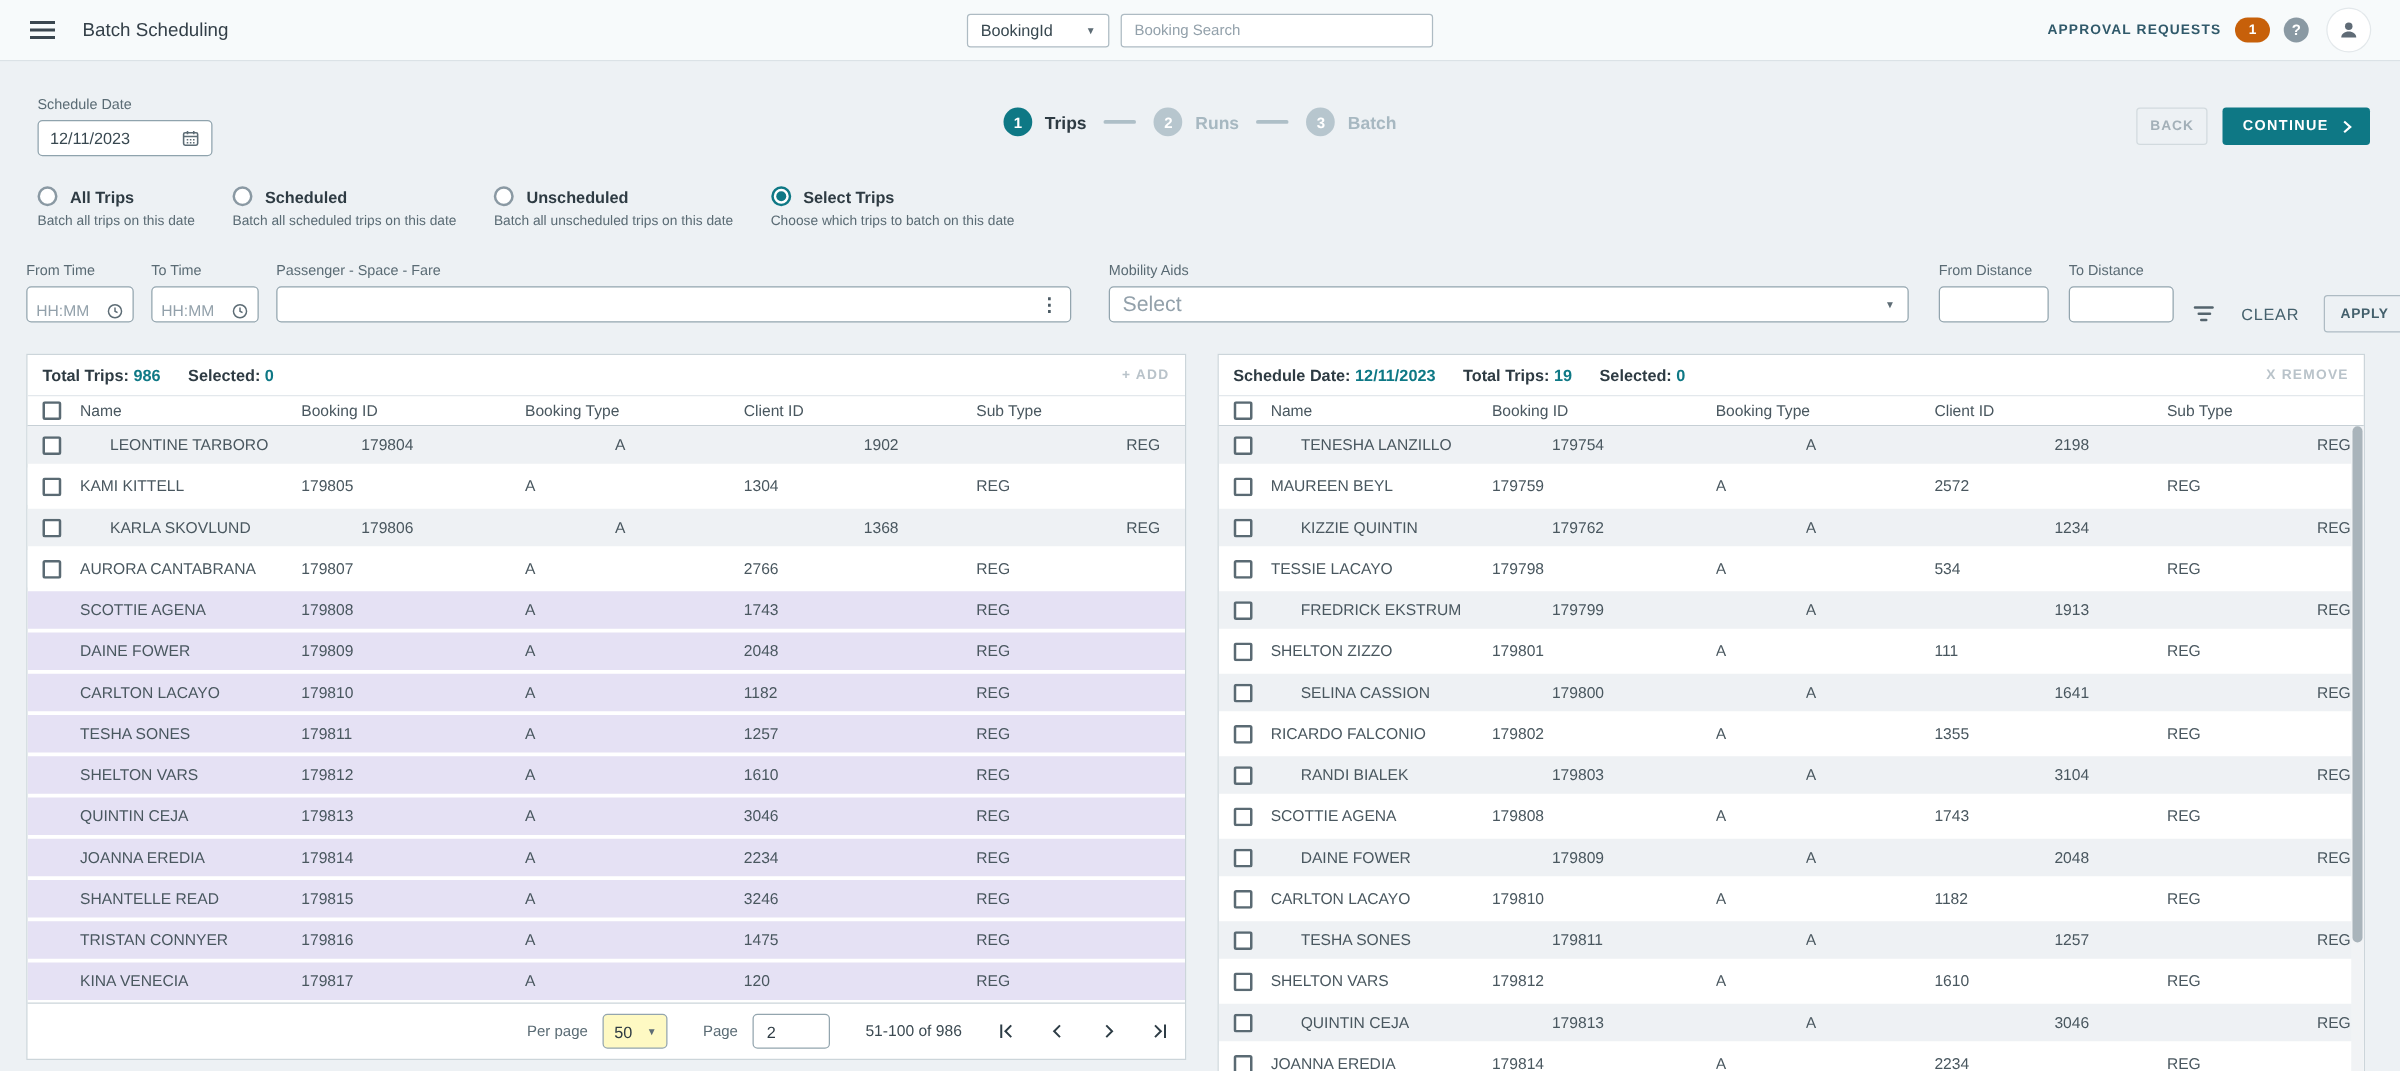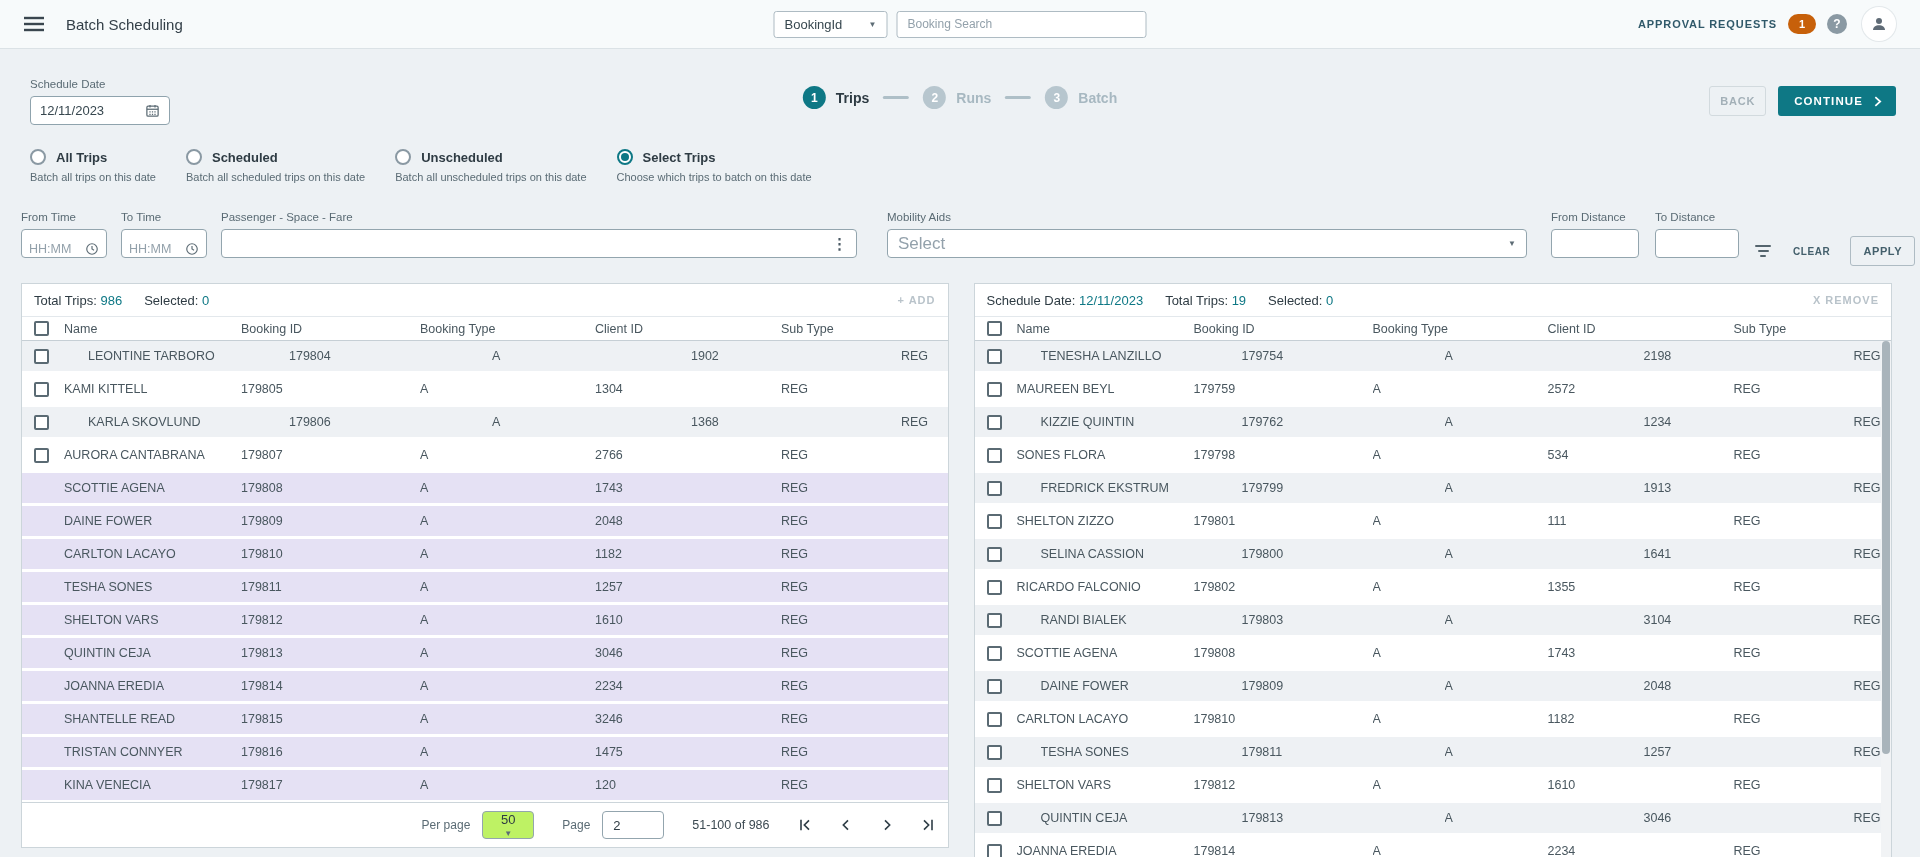--- a/index.html
+++ b/index.html
@@ -76,54 +76,54 @@
   .psf-box { width:636px; display:flex; align-items:center; padding:0 9px; }
   .psf-box input { flex:1; border:none; outline:none; font-size:13px; background:transparent; }
   .kebab { font-size:15px; font-weight:bold; color:#4a5963; cursor:pointer; }
   .mob-box { width:640px; display:flex; align-items:center; justify-content:space-between; padding:0 10px; cursor:pointer; }
   .mob-value { font-size:17px; color:#93a1ab; }
   .dist-input { width:88px; padding:0 8px; font-size:13px; color:#37474f; outline:none; display:block; }
   .f-trail { margin-left:auto; display:flex; align-items:center; gap:20px; padding-top:25px; }
   .filter-icon { display:flex; flex-direction:column; gap:3px; align-items:center; cursor:pointer; padding:4px 2px; }
   .filter-icon span { height:2px; background:#54646d; display:block; border-radius:1px; }
   .fi-1 { width:16px; } .fi-2 { width:11px; } .fi-3 { width:6px; }
-  .clear-btn { font-size:10px; font-weight:bold; color:#44606c; letter-spacing:0.6px; cursor:pointer; }
+  .clear-btn { font-size:13px; font-weight:normal; color:#44606c; letter-spacing:0.6px; cursor:pointer; }
   .apply-btn { height:30px; padding:0 12px; border:1px solid #aebbc3; border-radius:3px; background:transparent;
                font-size:11px; font-weight:bold; color:#44606c; letter-spacing:0.6px; font-family:inherit; cursor:pointer; }
 
   
   .panels { display:flex; margin:17px 28px 0 21px; gap:25px; align-items:flex-start; }
   .panel { background:#fff; border:1px solid #ccd5da; position:relative; display:flex; flex-direction:column; }
   .panel.left { width:928px; height:565px; }
   .panel.right { width:919px; height:588px; }
   .info-row { height:32px; display:flex; align-items:center; padding:0 12px; font-size:13px; flex-shrink:0; }
-  .pair { font-weight:normal; color:#2e3b43; margin-right:22px; white-space:nowrap; }
+  .pair { font-weight:bold; color:#2e3b43; margin-right:22px; white-space:nowrap; }
   .pair .val { font-style:normal; color:#0e7885; }
   .bulk-btn { margin-left:auto; font-size:11px; font-weight:bold; color:#b9c3ca; letter-spacing:1px; cursor:default; }
 
   .thead { display:flex; align-items:center; height:25px; border-top:1px solid #e3e8ec;
            border-bottom:1px solid #c6cfd5; font-size:12px; color:#37474f; flex-shrink:0; }
   .tbody { flex:1; overflow:hidden; }
   .trow { display:flex; align-items:center; height:30px; margin-bottom:3px; background:#fff; }
   .trow.stripe { background:#eef1f4;gap:24px; }
   .trow.added  { background:#e5e1f4; }
   .cell { font-size:12.5px; color:#49575f; white-space:nowrap; overflow:hidden; }
   .c-cb    { width:42px; padding-left:12px; flex-shrink:0; }
   .c-name  { width:177px; flex-shrink:0; }
   .c-bid   { width:179px; flex-shrink:0; }
   .c-btype { width:175px; flex-shrink:0; }
   .c-cid   { width:186px; flex-shrink:0; }
   .c-stype { flex:1; }
   .cb { width:15px; height:15px; border:2px solid #5a6a73; border-radius:2px; background:#fff; display:block; cursor:pointer; }
 
   .pagination { height:45px; border-top:1px solid #ccd5da; display:flex; align-items:center;
                 justify-content:flex-end; padding:0 12px; font-size:12px; color:#5a6b74; flex-shrink:0; }
-  .mini-select { width:52px; height:28px; border:1px solid #93a5ae; border-radius:4px; background:#bef264;
+  .mini-select { width:52px; height:28px; border:1px solid #93a5ae; border-radius:4px; background:#fef9c3;
                  display:flex; align-items:center; justify-content:space-between; padding:0 8px;
-                 font-size:13px; color:#2e3b43; margin:0 0 0 12px; cursor:pointer;flex-direction:column; }
+                 font-size:13px; color:#2e3b43; margin:0 0 0 12px; cursor:pointer; }
   .pg-label { margin-left:28px; }
   .page-input { width:62px; height:28px; border:1px solid #93a5ae; border-radius:4px; padding:0 10px;
                 font-size:13px; color:#2e3b43; margin-left:12px; outline:none; }
   .range { margin-left:28px; font-size:12.5px; color:#3c4a52; white-space:nowrap; }
   .pg-icons { display:flex; align-items:center; gap:25px; margin-left:27px; }
   .pg-icons svg { cursor:pointer; display:block; }
 
   .scrollbar { position:absolute; right:0; top:57px; bottom:0; width:10px; background:#f1f3f5; }
   .scroll-thumb { position:absolute; top:0; left:1px; width:8px; height:78%; background:#a9b4bb; border-radius:4px; }
 </style>
@@ -515,21 +515,21 @@
             <div class="cell c-name">KIZZIE QUINTIN</div>
             <div class="cell c-bid">179762</div>
             <div class="cell c-btype">A</div>
             <div class="cell c-cid">1234</div>
             <div class="cell c-stype">REG</div>
           </div>
           <div class="trow">
             <div class="cell c-cb">
               <span class="cb"></span>
             </div>
-            <div class="cell c-name">SONES FLORA</div>
+            <div class="cell c-name">TESSIE LACAYO</div>
             <div class="cell c-bid">179798</div>
             <div class="cell c-btype">A</div>
             <div class="cell c-cid">534</div>
             <div class="cell c-stype">REG</div>
           </div>
           <div class="trow stripe">
             <div class="cell c-cb">
               <span class="cb"></span>
             </div>
             <div class="cell c-name">FREDRICK EKSTRUM</div>

